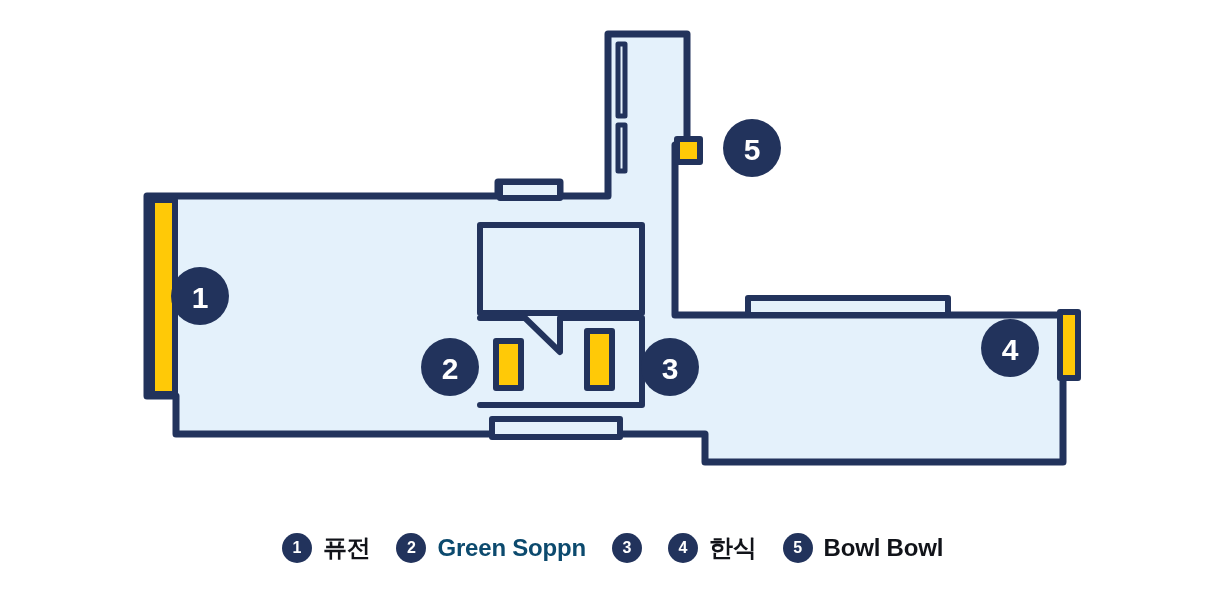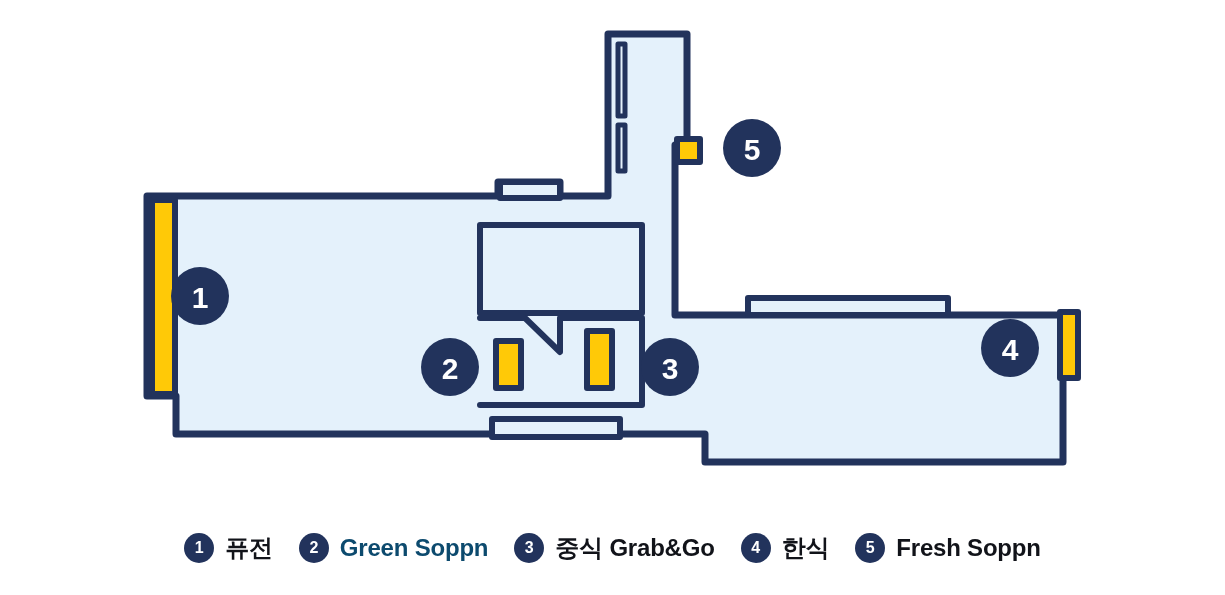--- a/index.html
+++ b/index.html
@@ -140,25 +140,24 @@
     <div class="legend-item">
       <div class="legend-badge" style="background: rgb(34, 51, 92); color: rgb(255, 255, 255);">1</div>
       <div class="legend-label" style="color: rgb(17, 19, 25);">퓨전</div>
     </div>
     <div class="legend-item">
       <div class="legend-badge" style="background: rgb(34, 51, 92); color: rgb(255, 255, 255);">2</div>
       <div class="legend-label" style="color: #0c4a6e;">Green Soppn</div>
     </div>
     <div class="legend-item">
       <div class="legend-badge" style="background: rgb(34, 51, 92); color: rgb(255, 255, 255);">3</div>
-      <div class="legend-label" style="color: rgb(17, 19, 25);">중식 Grab&amp;Go</div>
     </div>
     <div class="legend-item">
       <div class="legend-badge" style="background: rgb(34, 51, 92); color: rgb(255, 255, 255);">4</div>
       <div class="legend-label" style="color: rgb(17, 19, 25);">한식</div>
     </div>
     <div class="legend-item">
       <div class="legend-badge" style="background: rgb(34, 51, 92); color: rgb(255, 255, 255);">5</div>
-      <div class="legend-label" style="color: rgb(17, 19, 25);">Fresh Soppn</div>
+      <div class="legend-label" style="color: rgb(17, 19, 25);">Bowl Bowl</div>
     </div>
   </div>
 
 </div>
 
 </body></html>

